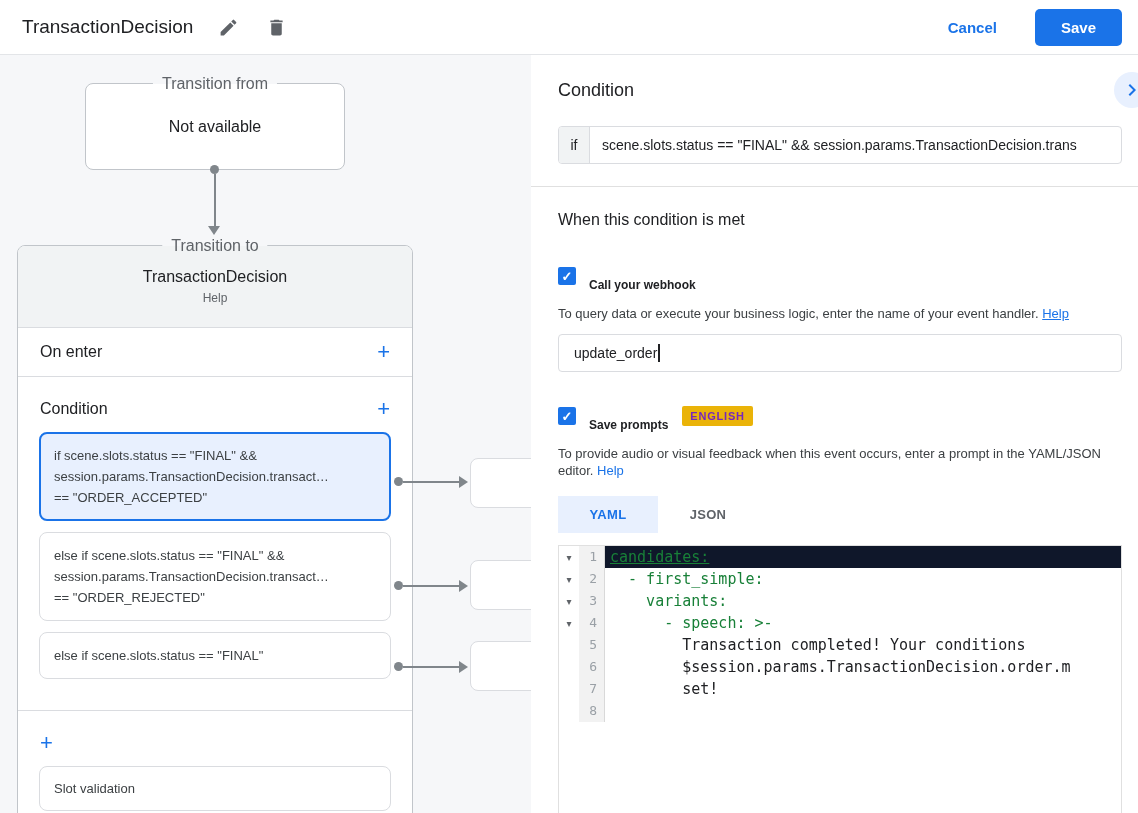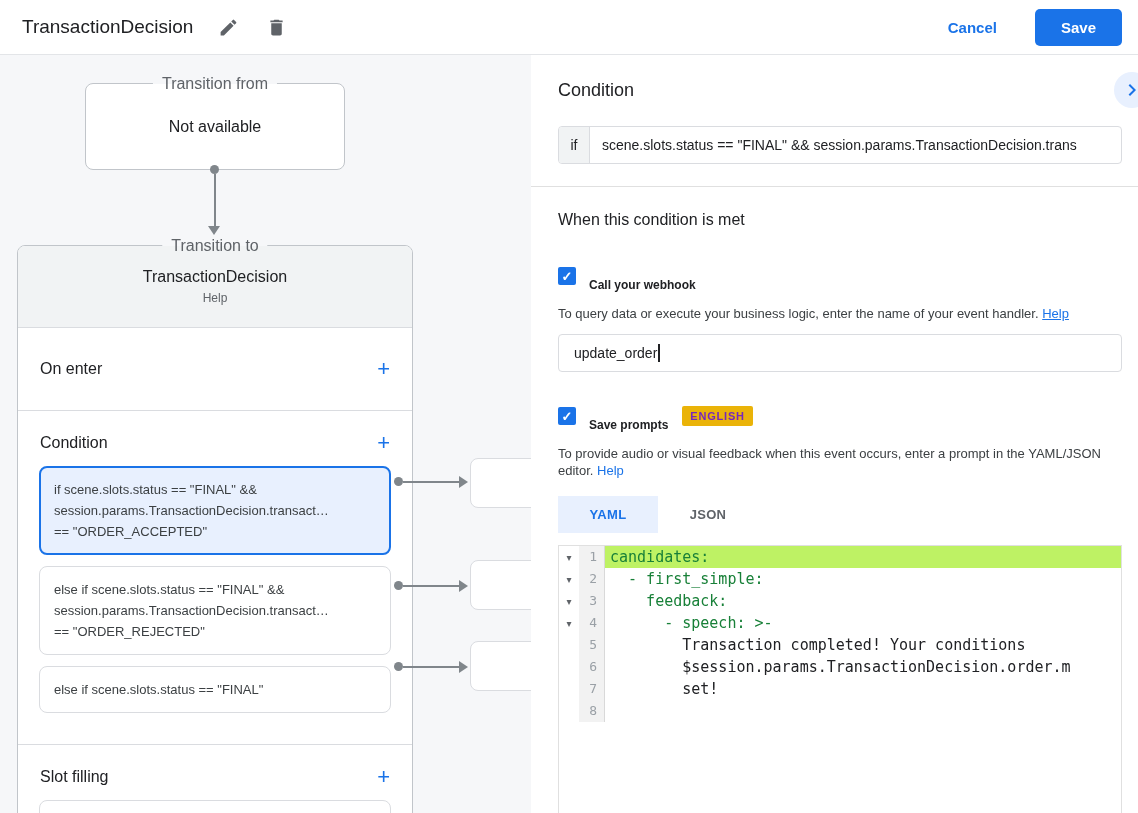--- a/index.html
+++ b/index.html
@@ -57,21 +57,21 @@
     background:#fff; border:1px solid #c1c5ca; border-radius:8px;
   }
   .scene-head {
     height:82px; background:#f1f3f4; border-bottom:1px solid #dadce0;
     border-radius:7px 7px 0 0; display:flex; flex-direction:column;
     align-items:center; justify-content:center;
   }
   .scene-head .scene-name { font-size:16px; color:#202124; margin-bottom:5px; }
   .scene-head .scene-type { font-size:12px; color:#5f6368; }
   .row-header { display:flex; align-items:center; padding:0 22px; }
-  .on-enter-row { height:83px; border-bottom:1px solid #dadce0; }
+  .on-enter-row { height:49px; border-bottom:1px solid #dadce0; }
   .section-title { font-size:16px; color:#202124; flex:1; }
   .plus { color:#1a73e8; font-size:22px; font-weight:400; line-height:20px; background:none; border:none; cursor:pointer; font-family:inherit; }
   .cond-section { border-bottom:1px solid #dadce0; padding-bottom:20px; }
   .cond-head, .slot-head { padding:22px 22px 13px 22px; display:flex; align-items:center; }
   .cond-card {
     margin:0 21px 11px 21px; background:#fff; border:1px solid #dadce0; border-radius:8px;
     padding:12px 14px; font-size:13px; line-height:21px; color:#3c4043; white-space:pre-line;
     cursor:pointer;
   }
   .cond-card.selected { border:2px solid #1a73e8; background:#e8f0fe; padding:11px 13px; }
@@ -155,21 +155,21 @@
   .cm-num {
     width:26px; flex:0 0 auto; background:#f2f2f2; border-right:1px solid #d9d9d9;
     text-align:right; padding-right:7px; color:#9aa0a6; font-size:13px; line-height:22px;
     font-family:"DejaVu Sans Mono", monospace;
   }
   .cm-code {
     flex:1; font-family:"DejaVu Sans Mono", monospace; font-size:15px; line-height:22px;
     white-space:pre; padding-left:5px; color:#202124; overflow:hidden;
   }
   .cm-code.key { color:#188038; }
-  .cm-code.hl { background:#bef264; }
+  .cm-code.hl { background:#0f172a;text-decoration:underline; }
 </style>
 </head>
 <body>
 
 <div class="topbar">
   <span class="title">TransactionDecision</span>
   <button class="icon-btn">
     <span style="display:flex">
       <svg width="21" height="21" viewBox="0 0 24 24">
           <path d="M3 17.25V21h3.75L17.81 9.94l-3.75-3.75L3 17.25zM20.71 7.04c.39-.39.39-1.02 0-1.41l-2.34-2.34a.996.996 0 0 0-1.41 0l-1.83 1.83 3.75 3.75 1.83-1.83z"></path>
@@ -223,21 +223,20 @@
 == "ORDER_ACCEPTED"</div>
           <div class="cond-card">else if scene.slots.status == "FINAL" &amp;&amp;
 session.params.TransactionDecision.transact…
 == "ORDER_REJECTED"</div>
           <div class="cond-card">else if scene.slots.status == "FINAL"</div>
         </div>
     </div>
 
     <div>
       <div class="slot-head">
-        <span class="section-title">Slot filling</span>
         <button class="plus">+</button>
       </div>
       <div class="slot-card">Slot validation</div>
     </div>
   </div>
 
   <div class="h-dot" style="top:422px"></div>
   <div class="h-line" style="top:426px"></div>
   <div class="h-arrow" style="top:421px"></div>
   <div class="target-box" style="top:403px"></div>
@@ -312,21 +311,21 @@
           <span class="cm-code key hl">candidates:</span>
         </div>
         <div class="cm-line">
           <span class="cm-fold">▾</span>
           <span class="cm-num">2</span>
           <span class="cm-code key">  - first_simple:</span>
         </div>
         <div class="cm-line">
           <span class="cm-fold">▾</span>
           <span class="cm-num">3</span>
-          <span class="cm-code key">    feedback:</span>
+          <span class="cm-code key">    variants:</span>
         </div>
         <div class="cm-line">
           <span class="cm-fold">▾</span>
           <span class="cm-num">4</span>
           <span class="cm-code key">      - speech: &gt;-</span>
         </div>
         <div class="cm-line">
           <span class="cm-fold"></span>
           <span class="cm-num">5</span>
           <span class="cm-code plain">        Transaction completed! Your conditions</span>

